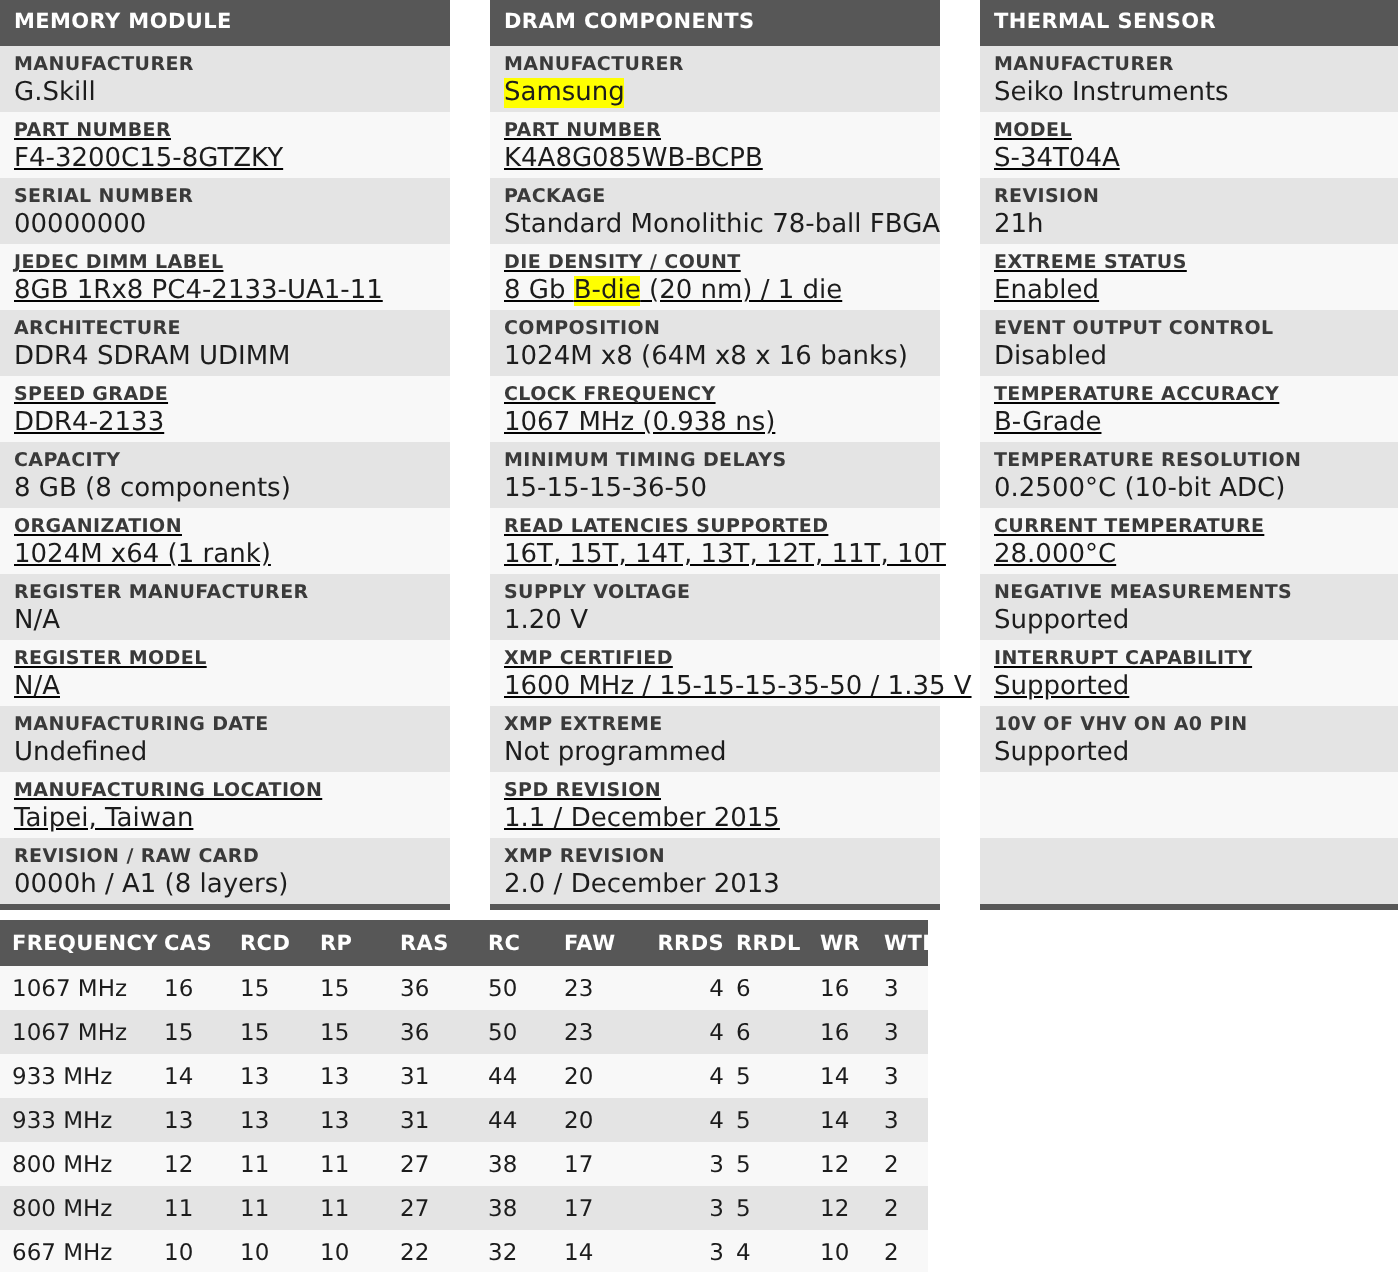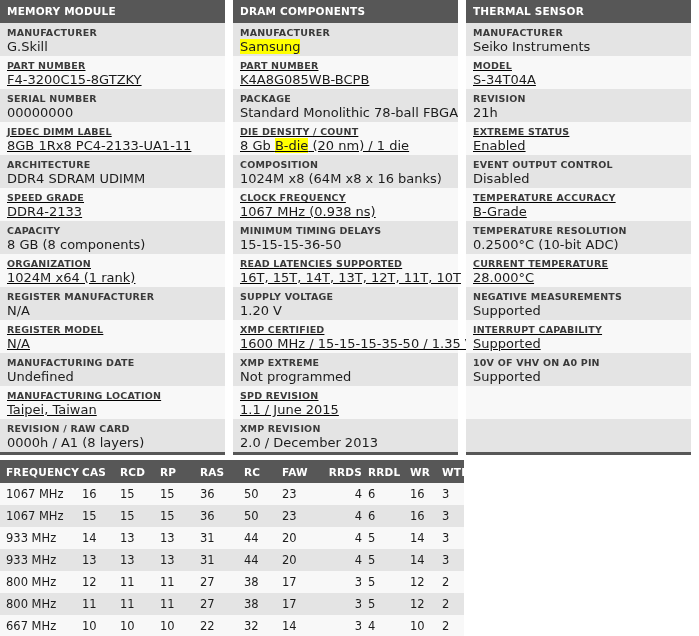--- a/index.html
+++ b/index.html
@@ -12,21 +12,21 @@
     font-family: "DejaVu Sans", "Liberation Sans", sans-serif;
     overflow: hidden;
     position: relative;
   }
 
   
   #panels {
     display: flex;
     width: 699px;
     align-items: flex-start;
-    gap: 8px;
+    gap: 20px;
     padding: 0;
   }
   .panel {
     width: 225px;
     flex: 0 0 225px;
     background: #ffffff;
   }
   .panel-header {
     background: #575757;
     color: #ffffff;
@@ -209,21 +209,21 @@
         <div class="row even">
           <div class="row-label">XMP CERTIFIED</div>
           <div class="row-value">1600 MHz / 15-15-15-35-50 / 1.35 V</div>
         </div>
         <div class="row odd">
           <div class="row-label">XMP EXTREME</div>
           <div class="row-value">Not programmed</div>
         </div>
         <div class="row even">
           <div class="row-label">SPD REVISION</div>
-          <div class="row-value">1.1 / June 2015</div>
+          <div class="row-value">1.1 / December 2015</div>
         </div>
         <div class="row odd">
           <div class="row-label">XMP REVISION</div>
           <div class="row-value">2.0 / December 2013</div>
         </div>
       </div>
     </div>
     <div class="panel">
       <div class="panel-header">THERMAL SENSOR</div>
       <div class="panel-body">

